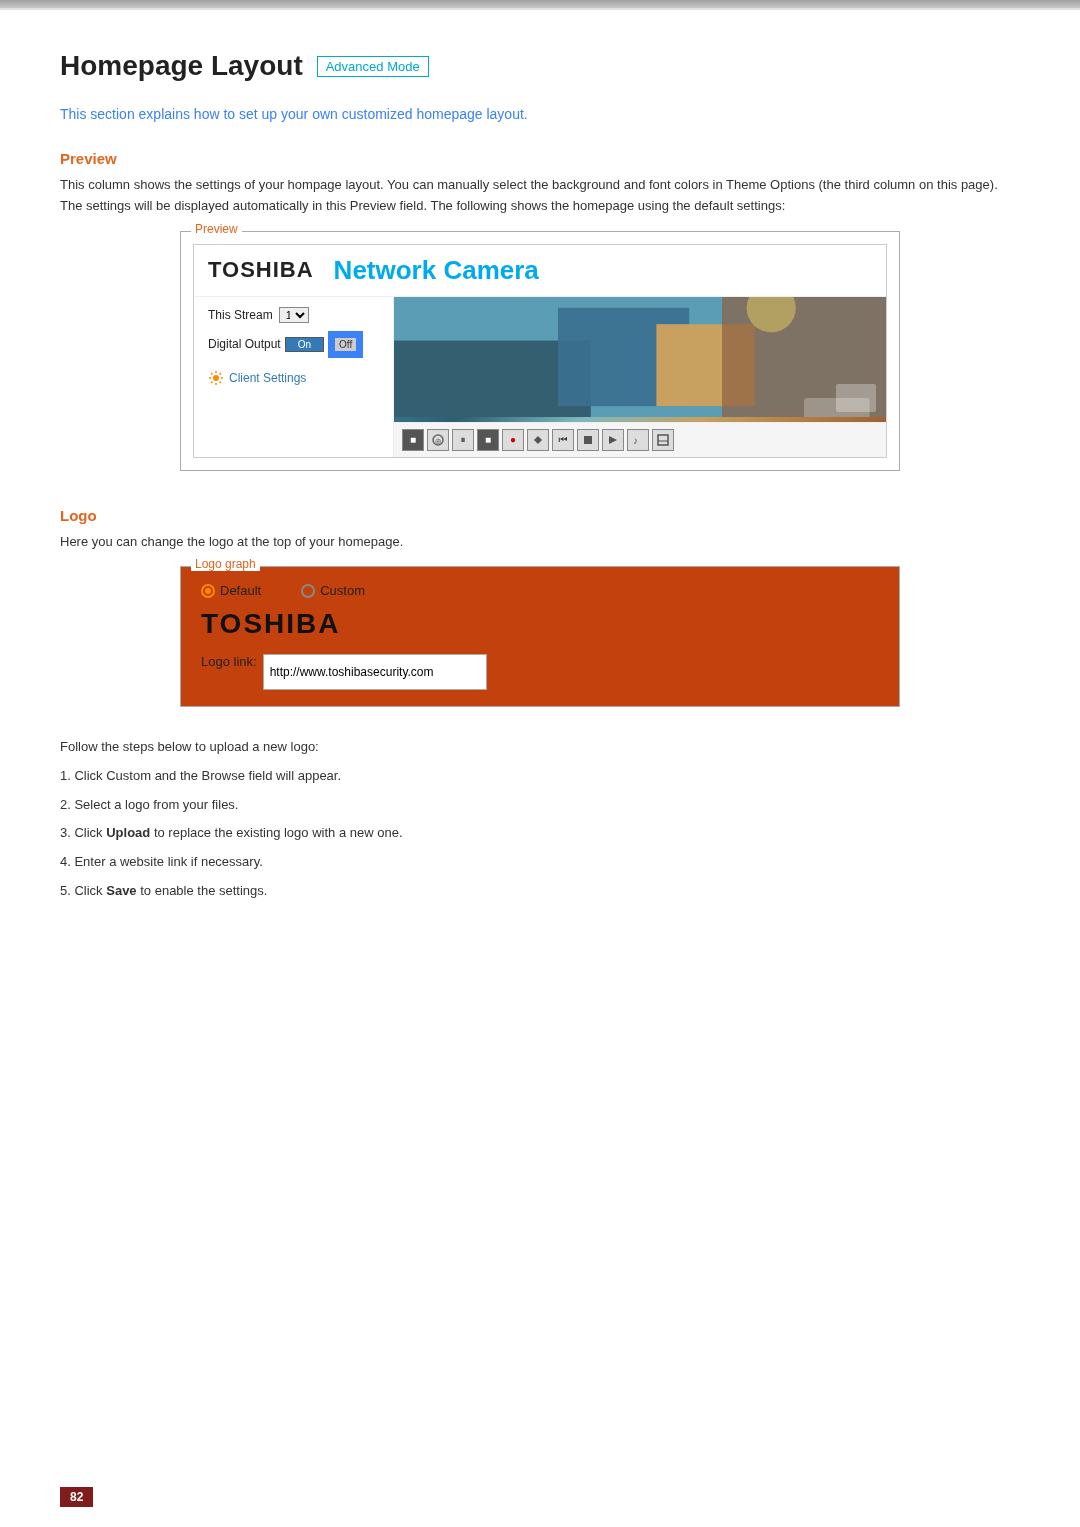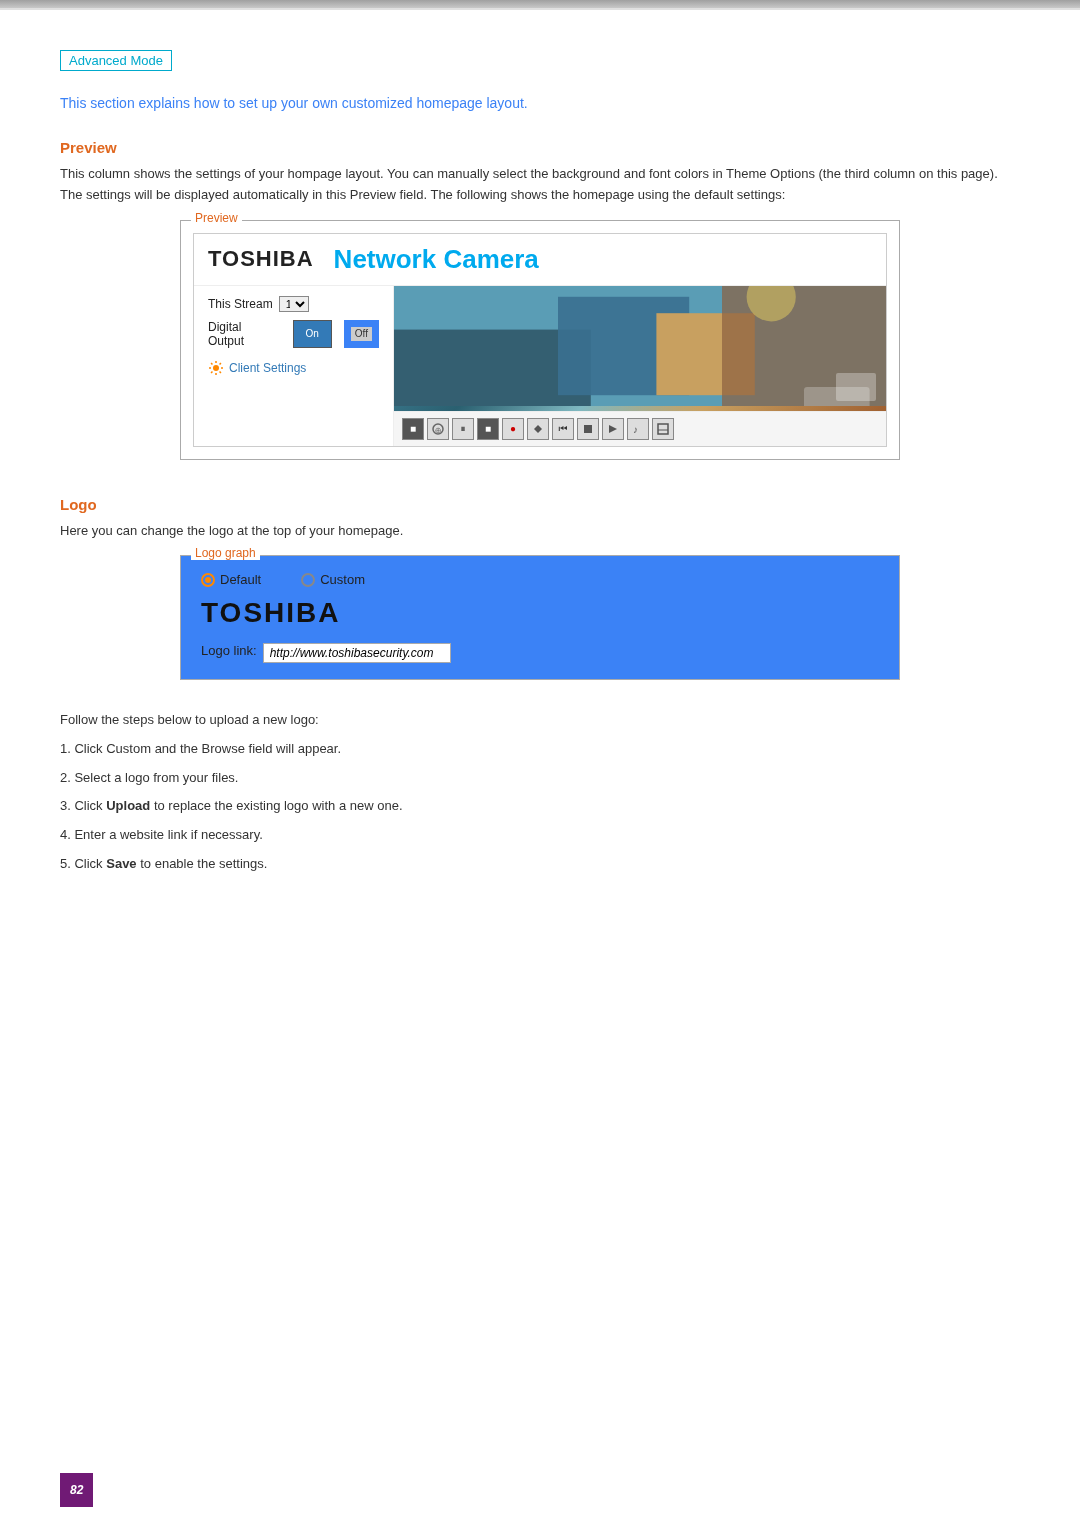--- a/index.html
+++ b/index.html
@@ -194,21 +194,22 @@
 
     .video-stream-select {
       border: 1px solid #888;
       font-size: 11px;
       padding: 0 2px;
       width: 30px;
     }
 
     .digital-output-row {
       display: flex;
-      gap: 12px;
+      align-items: center;
+      gap: 4px;
       font-size: 12px;
     }
 
     .btn-on {
       background: #337ab7;
       color: #fff;
       border: 1px solid #555;
       font-size: 10px;
       padding: 1px 12px;
       cursor: pointer;
@@ -243,21 +244,21 @@
     .logo-section {
       margin-bottom: 28px;
     }
 
     .logo-box {
       border: 1px solid #aaa;
       margin-left: 120px;
       margin-right: 120px;
       padding: 16px 20px;
       position: relative;
-      background: #3b82f6;
+      background: #c2410c;
     }
 
     .radio-row {
       display: flex;
       align-items: center;
       gap: 40px;
       margin-bottom: 10px;
     }
 
     .radio-item {
@@ -301,63 +302,62 @@
 
     .logo-link-row {
       display: flex;
       align-items: flex-start;
       gap: 6px;
       font-size: 13px;
     }
 
     .logo-link-input {
       border: 1px solid #aaa;
-      padding: 2px 6px;
+      padding: 10px 6px;
       font-size: 12px;
-      width: 188px;
-      font-style: italic;
+      width: 224px;
     }
 
     .steps-list {
       margin-top: 14px;
       font-size: 13px;
       color: #333;
       line-height: 1.9;
     }
 
     .steps-list p { margin-bottom: 4px; }
     .steps-list .step-item { margin-left: 0; }
 
     .page-number {
       position: absolute;
       bottom: 20px;
       left: 60px;
-      background: #701a75;
+      background: #7f1d1d;
       color: #fff;
       font-size: 12px;
-      padding: 10px 10px;
+      padding: 3px 10px;
       font-weight: bold;
-      font-style: italic;
     }
 
     .divider-line {
       height: 2px;
       background: #e0e0e0;
       margin-bottom: 0;
     }
   </style>
 </head>
 <body>
 
 <div class="top-bar"></div>
 <div class="divider-line"></div>
 
 <div class="page-content">
 
   <div class="page-title-row">
+    <h1 class="page-title">Homepage Layout</h1>
     <span class="advanced-mode-badge">Advanced Mode</span>
   </div>
 
   <p class="intro-text">This section explains how to set up your own customized homepage layout.</p>
 
   <div class="logo-section">
     <div class="section-heading">Preview</div>
     <p class="section-desc">This column shows the settings of your hompage layout. You can manually select the background and font colors in Theme Options (the third column on this page). The settings will be displayed automatically in this Preview field. The following shows the homepage using the default settings:</p>
 
     <div class="preview-outer">

